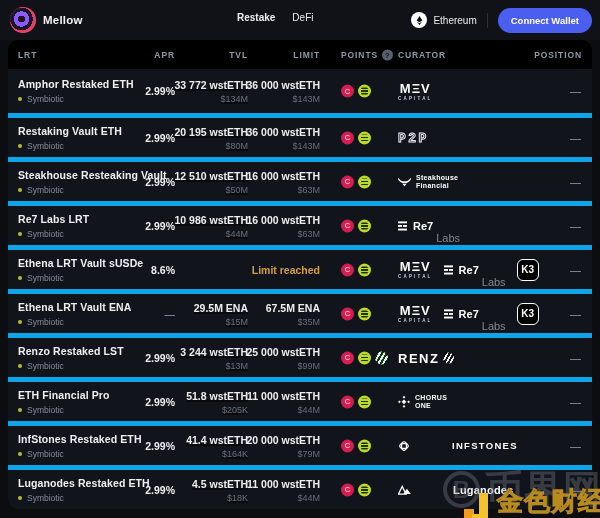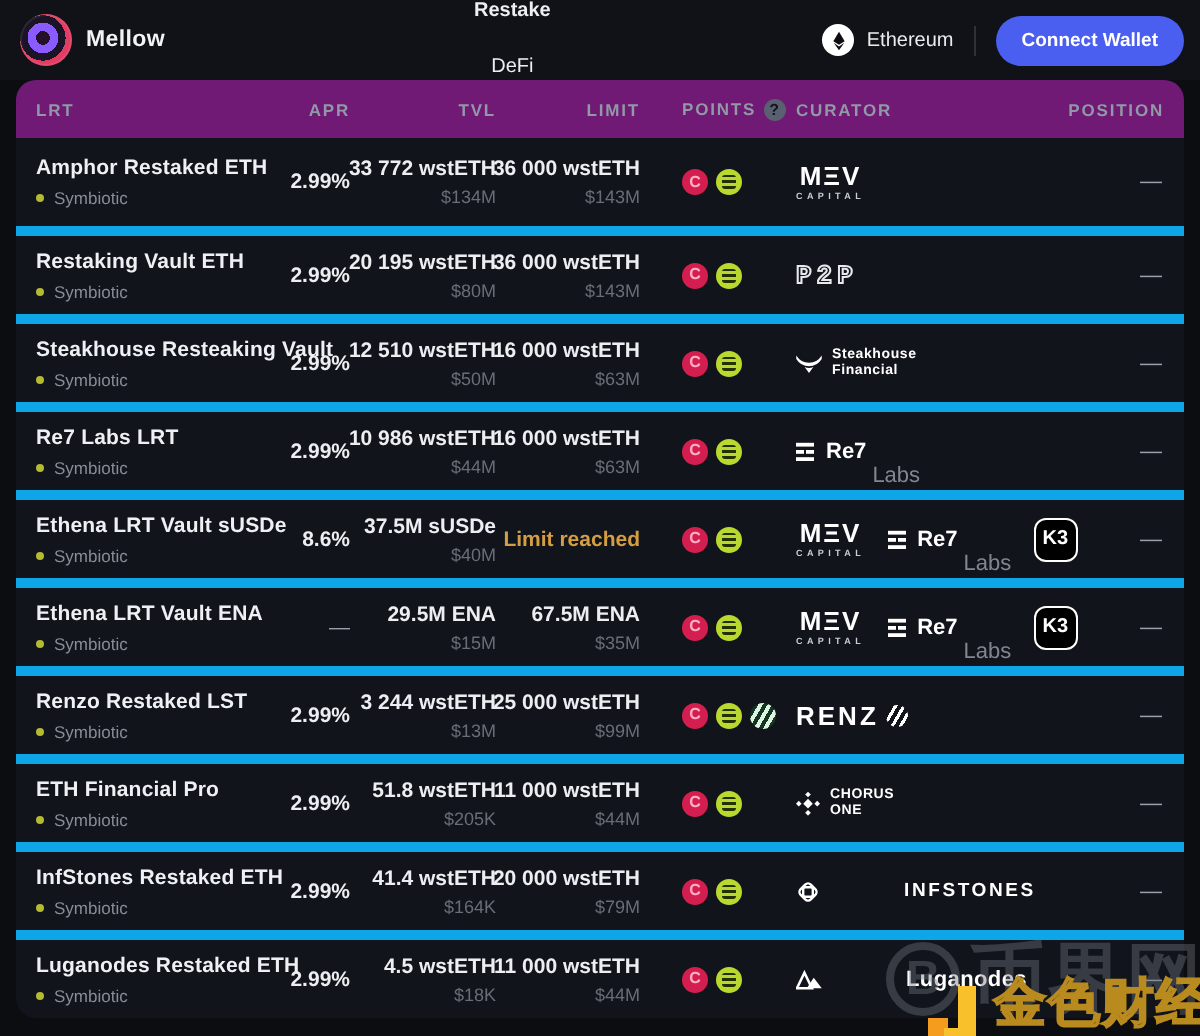--- a/index.html
+++ b/index.html
@@ -6,53 +6,53 @@
   html,body { width:600px; height:518px; overflow:hidden; background:#0c0d10;
     font-family:"Liberation Sans","DejaVu Sans",sans-serif; -webkit-font-smoothing:antialiased; }
 
   
   .topbar { position:absolute; left:0; top:0; width:600px; height:40px; background:#111217; }
   .brand { position:absolute; left:10px; top:7px; display:flex; align-items:center; gap:7px; }
   .logo-mark { width:26px; height:26px; border-radius:50%;
     background: radial-gradient(circle at 44% 46%, #241129 0 17%, #8a5cff 17% 38%, #1b1426 38% 56%, #e23d63 56% 100%);
     box-shadow: inset 0 0 0 1px rgba(255,255,255,.08); }
   .brand-name { color:#f2f3f5; font-size:11.5px; font-weight:600; letter-spacing:.2px; }
-  .nav { position:absolute; left:237px; top:0; height:40px; display:flex; align-items:center; gap:17px;flex-direction:column; }
+  .nav { position:absolute; left:237px; top:12px; height:40px; display:flex; align-items:flex-start; gap:17px; }
   .nav-item { color:#eceef1; font-size:10px; font-weight:600; cursor:pointer; }
   .nav-item.secondary { font-weight:500; }
   .right-cluster { position:absolute; right:8px; top:0; height:40px; display:flex; align-items:center; gap:10px; }
   .network { display:flex; align-items:center; gap:6px; cursor:pointer; }
   .eth-badge { width:16px; height:16px; border-radius:50%; background:#fff; display:flex; align-items:center; justify-content:center; }
   .network-label { color:#e9ebee; font-size:10px; font-weight:500; }
   .vdiv { width:1px; height:15px; background:#2e3138; }
   .connect-btn { background:#4a5ef0; color:#fff; border:none; border-radius:15px;
     font-family:inherit; font-size:9.5px; font-weight:700; padding:7px 13px; cursor:pointer; }
 
   
   .table { position:absolute; left:8px; top:40px; width:584px; height:469px;
     background:#12141b; border-radius:10px; overflow:hidden; }
-  .thead { position:relative; height:29px; background:#701a75; }
+  .thead { position:relative; height:29px; background:#000000; }
   .th { position:absolute; top:50%; transform:translateY(-50%); color:#9099a5;
     font-size:8.5px; font-weight:600; letter-spacing:.9px; text-transform:uppercase;
     display:flex; align-items:center; gap:4px; }
   .help-icon { width:11px; height:11px; border-radius:50%; background:#596070; color:#12141b;
     font-size:8px; font-weight:800; display:inline-flex; align-items:center; justify-content:center; cursor:pointer; }
 
   .row { position:relative; height:44px; border-top:5px solid #0ea5e9; cursor:pointer; }
   .row:first-child { border-top:none; }
   .cell { position:absolute; top:50%; transform:translateY(-50%); }
 
   .c-lrt { left:10px; }
   .vault-name { color:#eef0f3; font-size:10.5px; font-weight:600; letter-spacing:.1px; }
   .vault-tag { margin-top:4px; display:flex; align-items:center; gap:5px; color:#878c96; font-size:8.5px; }
   .dot { width:4px; height:4px; border-radius:50%; background:#b5ba35; }
 
   .c-apr { right:417px; color:#eceef1; font-size:10.5px; font-weight:600; }
   .c-apr.muted { color:#9aa0aa; font-weight:500; }
-  .c-tvl { right:344px; text-align:right; }
+  .c-tvl { right:344px; text-align:right;text-decoration:underline; }
   .c-limit { right:272px; text-align:right; }
   .val { color:#eceef1; font-size:10.5px; font-weight:600; white-space:nowrap; }
   .sub { margin-top:3px; color:#686d77; font-size:9px; }
   .c-limit.reached .val { color:#d49e43; }
 
   .c-points { left:333px; display:flex; align-items:center; gap:4px; }
   .pt { width:13px; height:13px; border-radius:50%; display:inline-flex; align-items:center; justify-content:center; flex:none; }
   .pt.mellow-points { background:#d41e50; color:#ffafc4; font-size:8px; font-weight:800; line-height:1; }
   .pt.symbiotic-points { background:#b9d92e; }
   .pt.symbiotic-points::before { content:""; width:7px; height:7px; border-radius:1.5px;
@@ -273,24 +273,20 @@
 
   <div class="row">
     <div class="cell c-lrt">
       <div class="vault-name">Ethena LRT Vault sUSDe</div>
       <div class="vault-tag">
         <span class="dot"></span>
         <span>Symbiotic</span>
       </div>
     </div>
     <div class="cell c-apr">8.6%</div>
-    <div class="cell c-tvl">
-      <div class="val">37.5M sUSDe</div>
-      <div class="sub">$40M</div>
-    </div>
     <div class="cell c-limit reached">
       <div class="val">Limit reached</div>
 
     </div>
     <div class="cell c-points">
           <span class="pt mellow-points">C</span>
           <span class="pt symbiotic-points"></span>
         </div>
     <div class="cell c-curator">
           <span class="logo mev">

